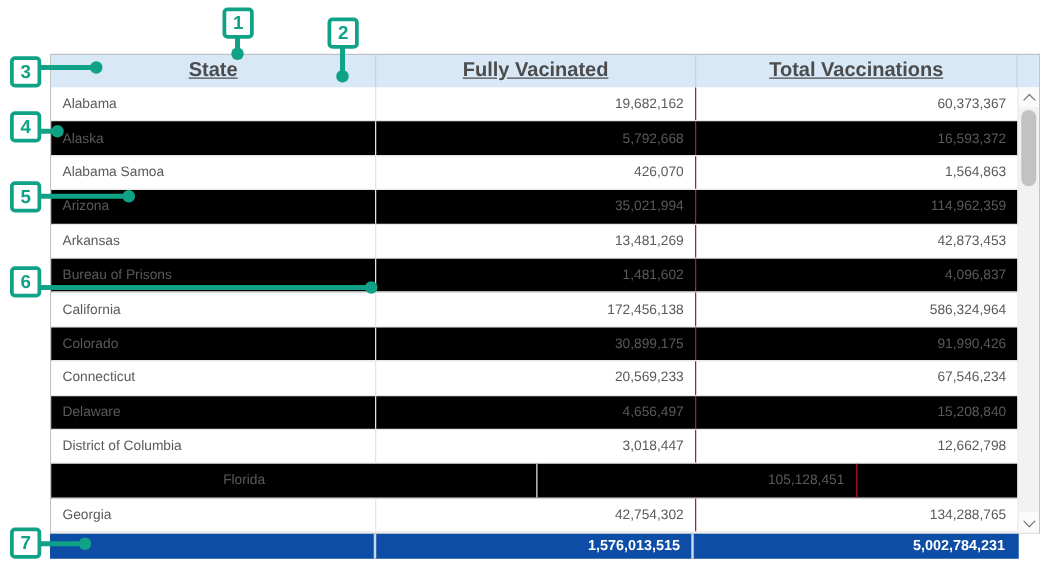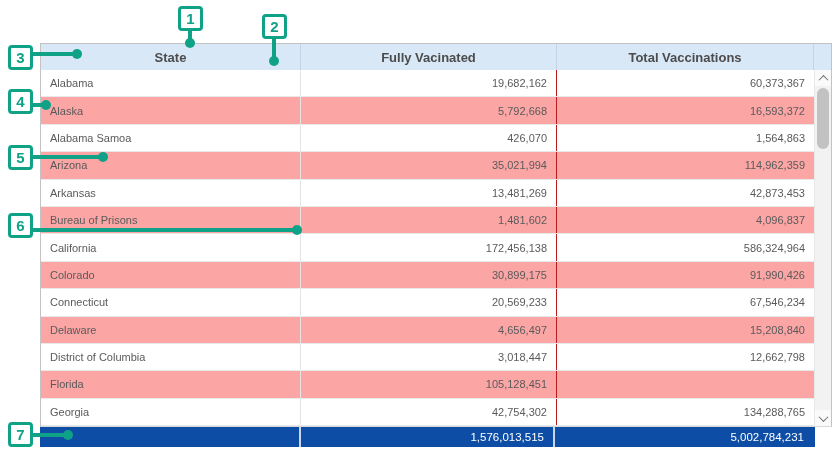--- a/index.html
+++ b/index.html
@@ -8,48 +8,48 @@
     font-family:"Liberation Sans",sans-serif;overflow:hidden;
   }
   
   .tbl-main{
     position:absolute;left:40px;top:43px;width:792px;box-sizing:border-box;
     border:1px solid #c3c3c3;border-bottom:1px solid #d8d8d8;background:#fff;
   }
   .thead{display:flex;height:26px;background:#d8e8f7;}
   .th{
     display:flex;align-items:center;justify-content:center;box-sizing:border-box;
-    font-size:13px;font-weight:bold;color:#4c4c4c;border-right:1px solid #c3d4e4;
+    font-size:16px;font-weight:bold;color:#4c4c4c;border-right:1px solid #c3d4e4;text-decoration:underline;
   }
   .th.c1{width:260px;}
   .th.c2{width:256px;}
   .th.c3{width:257px;}
   .th.corner{flex:1;border-right:none;}
   .tbody{display:flex;height:356.2px;}
   .rows{width:773px;}
-  .row{display:flex;height:27.4px;background:#ffffff;box-sizing:border-box;border-bottom:1px solid #e9e9e9;}
-  .row.alt{background:#fca5a5;}
+  .row{display:flex;height:27.4px;background:#ffffff;box-sizing:border-box;border-bottom:1px solid #e9e9e9;justify-content:center;}
+  .row.alt{background:#000000;}
   .cell{display:flex;align-items:center;box-sizing:border-box;font-size:11px;color:#5a5a5a;}
   .cell.state{width:260px;padding-left:9px;border-right:1px solid #e4e4e4;}
   .cell.num{justify-content:flex-end;padding-right:9px;}
   .cell.fully{width:256px;border-right:1px solid #b91c1c;}
   .cell.total{width:257px;}
   
   .scrollbar{width:17px;position:relative;background:#fafafa;border-left:1px solid #e8e8e8;box-sizing:border-box;}
   .sb-btn{position:absolute;left:0;width:16px;height:16px;display:flex;align-items:center;justify-content:center;background:#fafafa;}
   .sb-up{top:0;}
   .sb-down{bottom:0;}
   .chev{width:6px;height:6px;border-left:1.6px solid #707070;border-top:1.6px solid #707070;}
   .chev.up{transform:rotate(45deg) translate(1px,1px);}
   .chev.down{transform:rotate(225deg) translate(1px,1px);}
   .sb-track{position:absolute;left:0;top:16px;bottom:16px;width:16px;background:#f2f2f2;}
   .sb-thumb{position:absolute;left:2px;top:2px;width:12px;height:61px;background:#c2c2c2;border-radius:6px;}
   
   .tfoot{position:absolute;left:40px;top:427px;width:775px;height:20px;display:flex;background:#0d4da5;}
-  .tfoot .cell{color:#ffffff;font-weight:normal;font-size:11.5px;height:20px;}
+  .tfoot .cell{color:#ffffff;font-weight:bold;font-size:11.5px;height:20px;}
   .tfoot .state{width:261px;border-right:2px solid #c7d8ec;}
   .tfoot .fully{width:254px;border-right:2px solid #c7d8ec;}
   .tfoot .total{width:258px;}
   
   .co-box{
     position:absolute;width:25px;height:25px;box-sizing:border-box;z-index:6;
     background:#ffffff;border:3.5px solid #0fa287;border-radius:4px;
     display:flex;align-items:center;justify-content:center;
     color:#0fa287;font-weight:bold;font-size:15px;line-height:1;
   }

